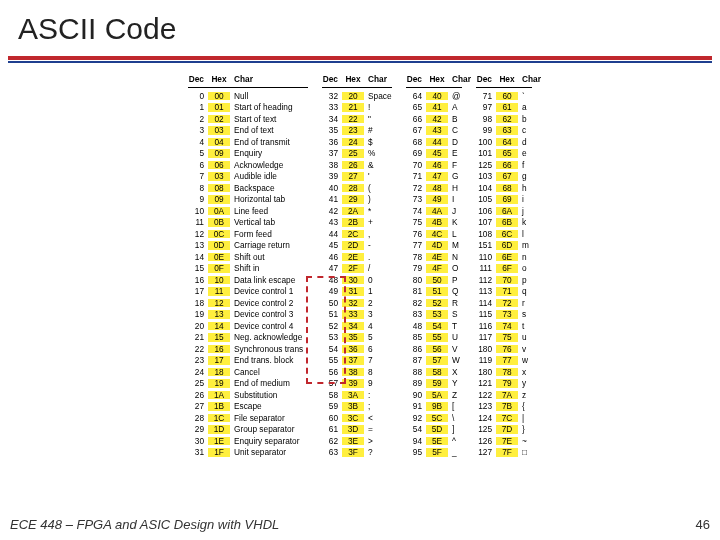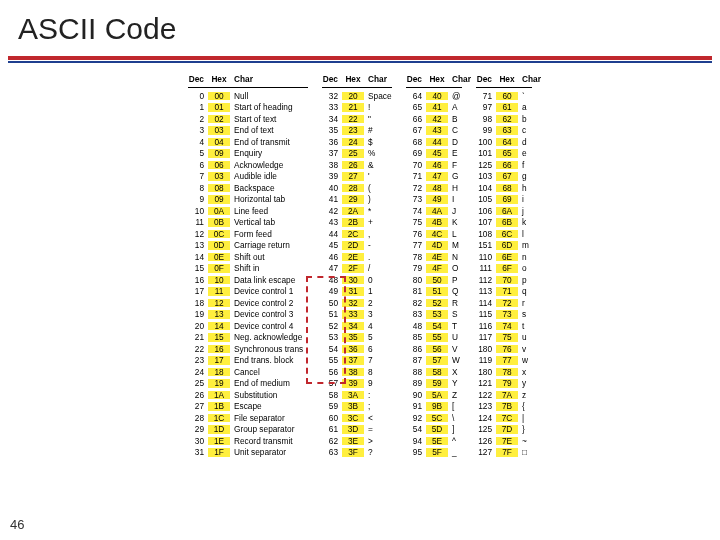--- a/index.html
+++ b/index.html
@@ -232,21 +232,21 @@
         <span class="c-char" style="width:78px">File separator</span>
       </div>
       <div class="row">
         <span class="c-dec">29</span>
         <span class="c-hex">1D</span>
         <span class="c-char" style="width:78px">Group separator</span>
       </div>
       <div class="row">
         <span class="c-dec">30</span>
         <span class="c-hex">1E</span>
-        <span class="c-char" style="width:78px">Record transmit</span>
+        <span class="c-char" style="width:78px">Enquiry separator</span>
       </div>
       <div class="row">
         <span class="c-dec">31</span>
         <span class="c-hex">1F</span>
         <span class="c-char" style="width:78px">Unit separator</span>
       </div>
     </div>
     <div class="ascii-block">
       <div class="hdr">
         <span class="c-dec">Dec</span>
@@ -746,14 +746,15 @@
         <span class="c-dec">127</span>
         <span class="c-hex">7F</span>
         <span class="c-char" style="width:14px">□</span>
       </div>
     </div>
   </div>
 
 <div class="highlight-box hl1"></div>
 
 <div class="footer">
+  <span>ECE 448 – FPGA and ASIC Design with VHDL</span>
   <span class="pg">46</span>
 </div>
 
 </body></html>

